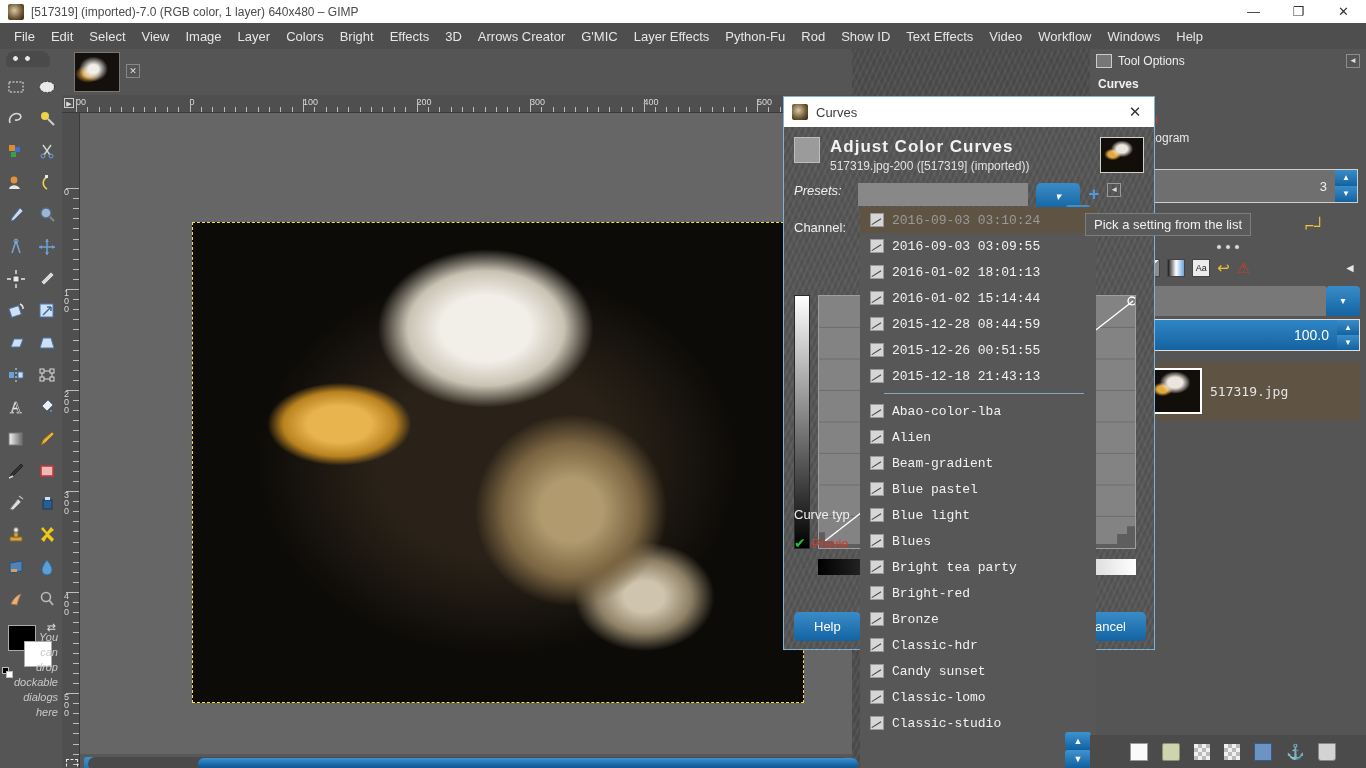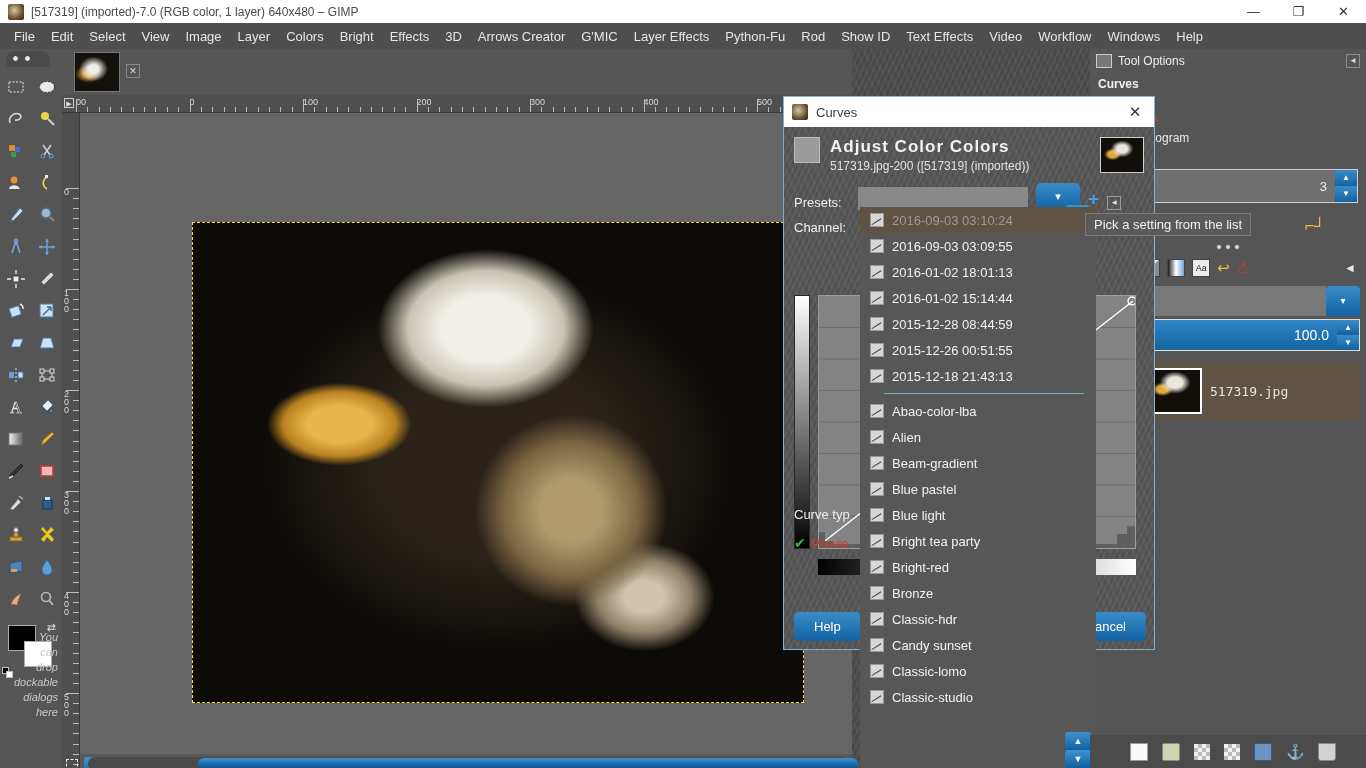--- a/index.html
+++ b/index.html
@@ -158,21 +158,21 @@
   #cv-close { margin-left:auto; width:30px; height:28px; color:#333; font-size:15px;
     text-align:center; line-height:28px; }
   #cv-body { position:relative; height:524px; }
   #cv-head { display:flex; align-items:flex-start; padding:10px 10px 6px 10px; }
   #cv-head .hico { width:26px; height:26px; border:1px solid #bdbdbd; background:#9b9b9b; margin-right:10px; }
   #cv-h1 { font-size:17px; font-weight:bold; color:#f2f2f2; letter-spacing:1px; }
   #cv-h2 { font-size:12px; color:#e2e2e2; margin-top:2px; }
   #cv-prev { margin-left:auto; width:44px; height:36px; border:1px solid #d0d0d0;
     background:radial-gradient(ellipse 16px 12px at 50% 32%, #eae6dd 0 34%, rgba(0,0,0,0) 70%),
                radial-gradient(ellipse 10px 7px at 28% 48%, #e5a83c 0 45%, rgba(0,0,0,0) 85%), #120f0b; }
-  #cv-presets-row { display:flex; align-items:flex-end; gap:8px; padding:4px 10px 6px 10px; }
+  #cv-presets-row { display:flex; align-items:flex-start; gap:8px; padding:4px 10px 6px 10px;font-style:italic; }
   #cv-presets-row .lb { font-size:13px; color:#efefef; width:56px; }
   #cv-presets-field { width:170px; height:23px; background:#888; }
   .cv-dd-btn { width:44px; height:27px; background:linear-gradient(180deg,#3a8cc8,#1363a2);
     border-radius:5px; color:#fff; font-size:11px; text-align:center; line-height:27px; }
   .cv-plus { color:#4f9ada; font-size:19px; font-weight:bold; }
   .cv-sq { width:14px; height:14px; border:1px solid #9a9a9a; color:#ddd;
     font-size:8px; text-align:center; line-height:12px; }
   #cv-channel-row { display:flex; align-items:center; padding:4px 10px; gap:8px; }
   #cv-channel-row .lb { font-size:13px; color:#efefef; }
   #cv-graph-wrap { position:absolute; left:10px; top:168px; width:352px; height:268px; display:flex; }
@@ -188,21 +188,21 @@
   #cv-preview .lbl { color:#d33a2a; font-size:13px; }
   .cv-btn { background:linear-gradient(180deg,#3a8cc8,#1363a2); border-radius:5px;
     color:#fff; font-size:13px; padding:7px 20px; }
   #cv-btnrow { position:absolute; left:0; bottom:10px; width:372px; display:flex;
     justify-content:space-between; padding:0 10px; }
 
   
   #dropdown { position:absolute; left:860px; top:207px; width:236px; height:561px;
     background:#575757; overflow:hidden; }
   .dd-item { display:flex; align-items:center; gap:8px; height:26px; padding-left:10px;
-    font-size:13px; color:#f2f2f2; white-space:nowrap; }
+    font-size:13px; color:#f2f2f2; white-space:nowrap;font-family:Liberation Mono, monospace; }
   .dd-item.sel { background:#5f5344; color:#9a9a9a; }
   .dd-ico { width:14px; height:14px; border:1px solid #9a9a9a; background:#d6d6d6; position:relative; flex:none; }
   .dd-ico::after { content:""; position:absolute; left:1px; bottom:1px; width:11px; height:1px;
     background:#444; transform:rotate(-32deg); transform-origin:left bottom; }
   .dd-sep { height:1px; background:#7fa8c4; margin:4px 12px 4px 24px; }
 
   
   #tooltip { position:absolute; left:1085px; top:213px; background:#5a5a5a;
     border:1px solid #7d7d7d; color:#f0f0f0; font-size:13px; padding:3px 8px; }
 
@@ -912,21 +912,21 @@
 <div id="curves">
   <div id="cv-title">
     <div class="ci"></div>
     <div class="ct">Curves</div>
     <div id="cv-close">✕</div>
   </div>
   <div id="cv-body" class="tex">
     <div id="cv-head">
       <div class="hico"></div>
       <div>
-        <div id="cv-h1">Adjust Color Colors</div>
+        <div id="cv-h1">Adjust Color Curves</div>
         <div id="cv-h2">517319.jpg-200 ([517319] (imported))</div>
       </div>
       <div id="cv-prev"></div>
     </div>
     <div id="cv-presets-row">
       <div class="lb">Presets:</div>
       <div id="cv-presets-field"></div>
       <div class="cv-dd-btn">▾</div>
       <div class="cv-plus">+</div>
       <div class="cv-sq">◄</div>
@@ -1016,20 +1016,24 @@
     <div class="dd-item">
       <span class="dd-ico"></span>
       <span>Blue pastel</span>
     </div>
     <div class="dd-item">
       <span class="dd-ico"></span>
       <span>Blue light</span>
     </div>
     <div class="dd-item">
       <span class="dd-ico"></span>
+      <span>Blues</span>
+    </div>
+    <div class="dd-item">
+      <span class="dd-ico"></span>
       <span>Bright tea party</span>
     </div>
     <div class="dd-item">
       <span class="dd-ico"></span>
       <span>Bright-red</span>
     </div>
     <div class="dd-item">
       <span class="dd-ico"></span>
       <span>Bronze</span>
     </div>

